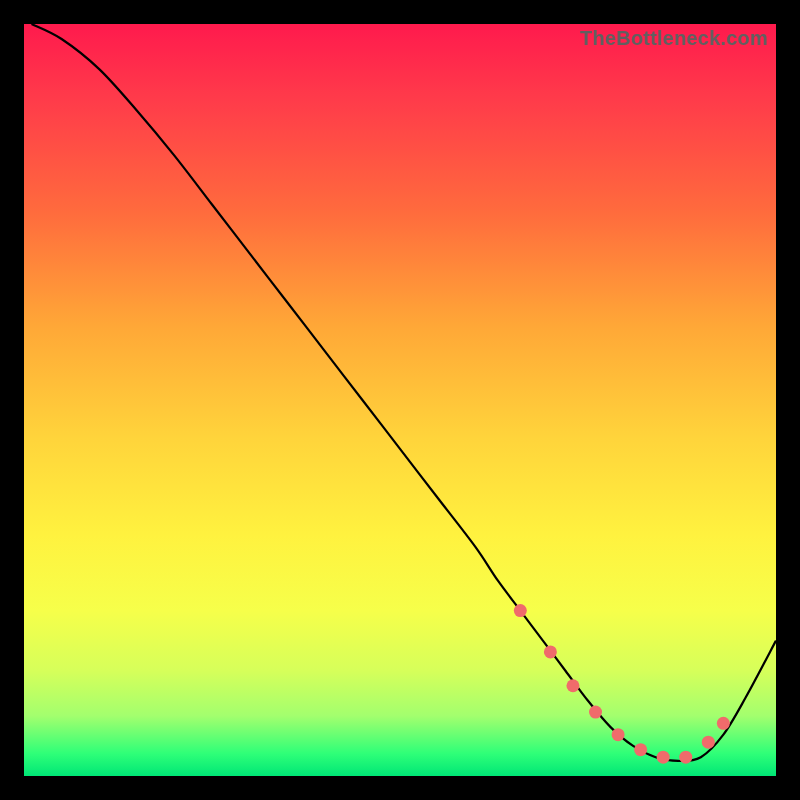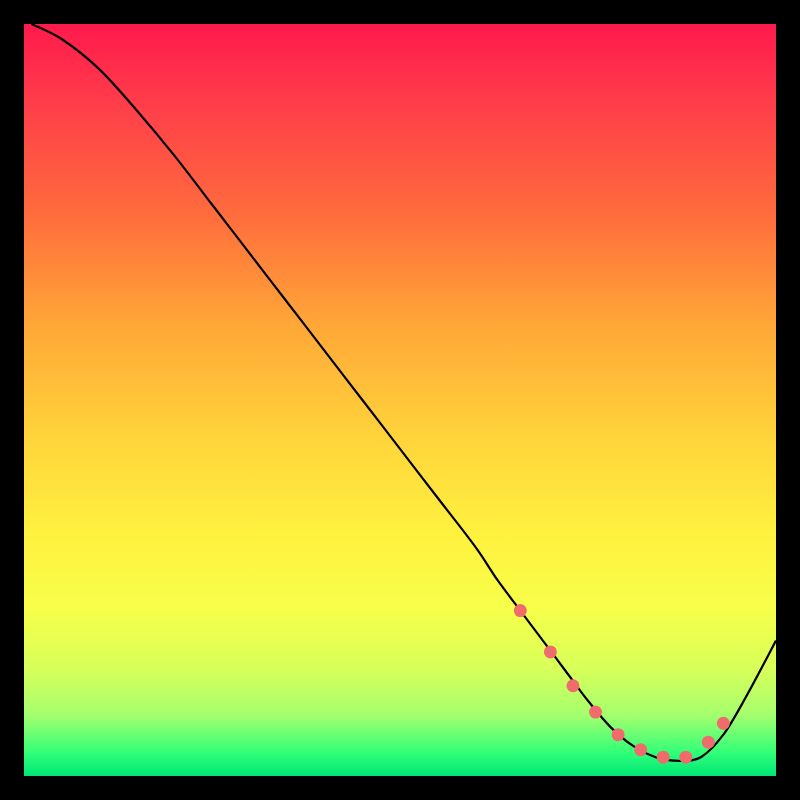--- a/index.html
+++ b/index.html
@@ -34,20 +34,21 @@
   }
   svg.curve { position: absolute; left: 0; top: 0; width: 752px; height: 752px; }
   .line { fill: none; stroke: #000; stroke-width: 2.2; }
   .dot { fill: #f06b6b; stroke: none; }
 </style>
 </head>
 <body>
 
 <div class="frame">
   <div class="plot">
+    <div class="watermark">TheBottleneck.com</div>
     <svg class="curve" viewBox="0 0 752 752" preserveAspectRatio="none">
       <path id="curve-path" class="line" d="M 7.52 0.00 C 12.53 2.51, 26.32 7.52, 37.60 15.04 C 48.88 22.56, 62.67 33.21, 75.20 45.12 C 87.73 57.03, 100.27 72.07, 112.80 86.48 C 125.33 100.89, 137.87 115.93, 150.40 131.60 C 162.93 147.27, 175.47 164.19, 188.00 180.48 C 200.53 196.77, 213.07 213.07, 225.60 229.36 C 238.13 245.65, 250.67 261.95, 263.20 278.24 C 275.73 294.53, 288.27 310.83, 300.80 327.12 C 313.33 343.41, 325.87 359.71, 338.40 376.00 C 350.93 392.29, 363.47 408.59, 376.00 424.88 C 388.53 441.17, 401.07 457.47, 413.60 473.76 C 426.13 490.05, 441.17 508.85, 451.20 522.64 C 461.23 536.43, 466.24 545.83, 473.76 556.48 C 481.28 567.13, 488.80 576.53, 496.32 586.56 C 503.84 596.59, 511.36 606.61, 518.88 616.64 C 526.40 626.67, 533.92 636.69, 541.44 646.72 C 548.96 656.75, 556.48 667.40, 564.00 676.80 C 571.52 686.20, 579.04 695.60, 586.56 703.12 C 594.08 710.64, 601.60 716.91, 609.12 721.92 C 616.64 726.93, 624.16 730.69, 631.68 733.20 C 639.20 735.71, 646.72 736.96, 654.24 736.96 C 661.76 736.96, 669.28 737.59, 676.80 733.20 C 684.32 728.81, 691.84 720.67, 699.36 710.64 C 706.88 700.61, 713.15 688.71, 721.92 673.04 C 730.69 657.37, 746.99 626.04, 752.00 616.64"></path>
       <g id="dots">
           <circle class="dot" cx="496.32" cy="586.56" r="6.5"></circle>
           <circle class="dot" cx="526.40" cy="627.92" r="6.5"></circle>
           <circle class="dot" cx="548.96" cy="661.76" r="6.5"></circle>
           <circle class="dot" cx="571.52" cy="688.08" r="6.5"></circle>
           <circle class="dot" cx="594.08" cy="710.64" r="6.5"></circle>
           <circle class="dot" cx="616.64" cy="725.68" r="6.5"></circle>
           <circle class="dot" cx="639.20" cy="733.20" r="6.5"></circle>

